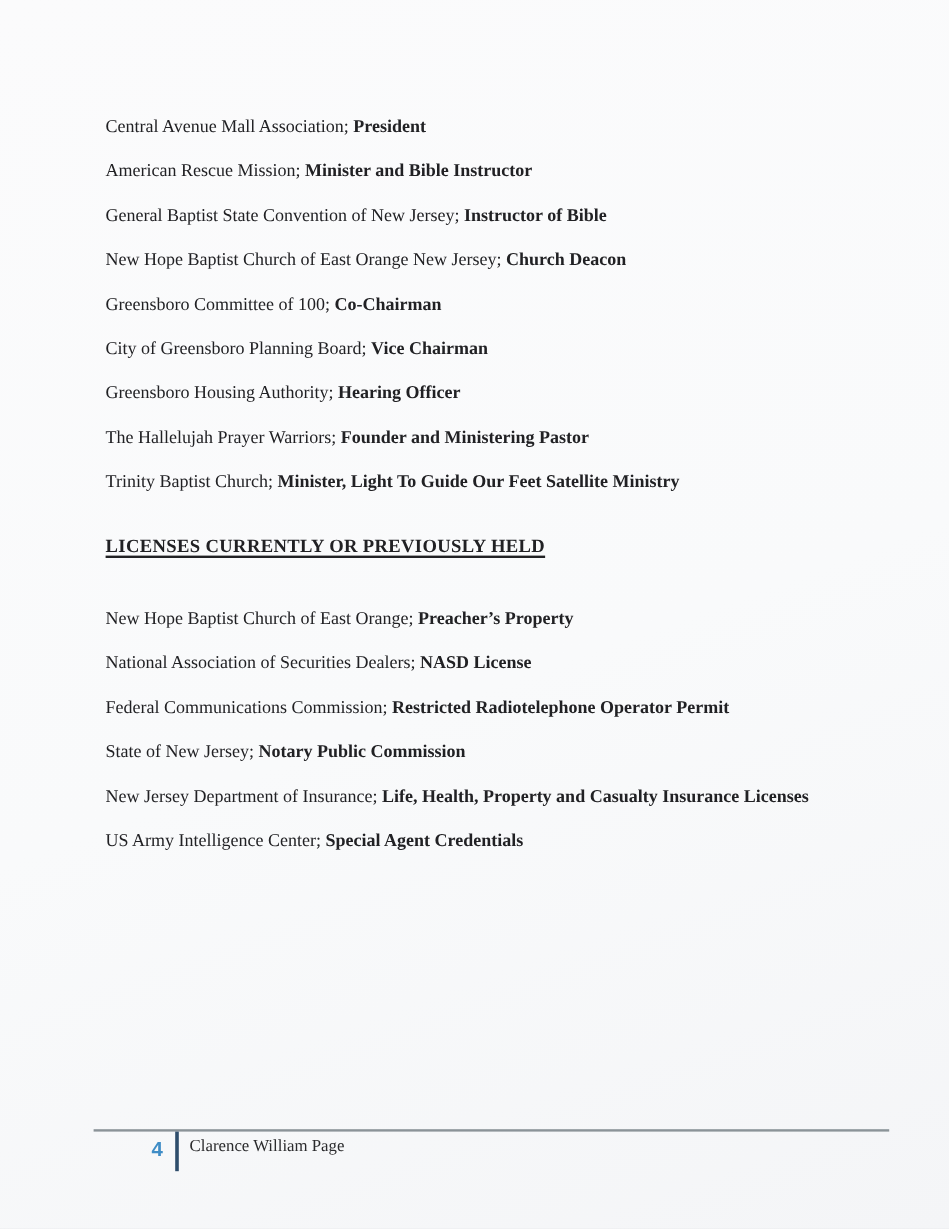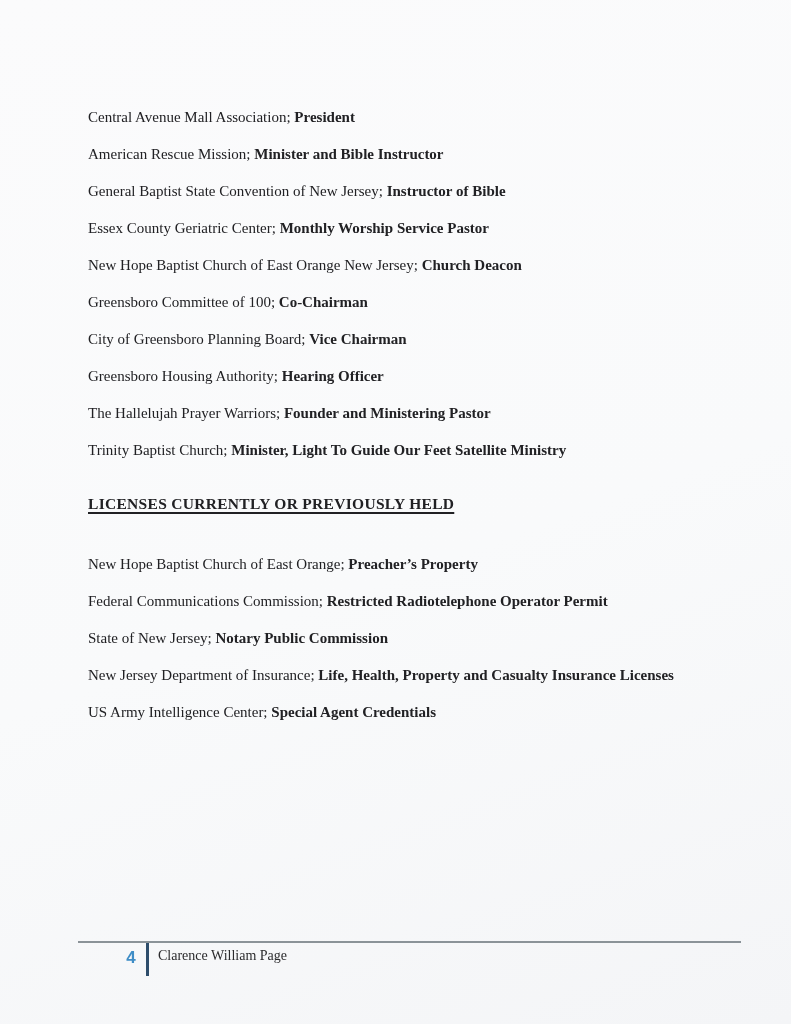--- a/index.html
+++ b/index.html
@@ -13,21 +13,21 @@
     height: 1024px;
     margin: 0 auto;
     background:
       linear-gradient(160deg, #fbfbfc 0%, #f9fafb 55%, #f4f5f7 100%);
     overflow: hidden;
     font-family: "Liberation Serif", serif;
     color: #212124;
   }
   .content {
     position: absolute;
-    top: 106px;
+    top: 95px;
     left: 88px;
     width: 655px;
   }
   .entry {
     margin: 0 0 14px 0;
     font-size: 15px;
     line-height: 23px;
   }
   .entry .org { font-weight: normal; }
   .entry .role { font-weight: bold; }
@@ -79,31 +79,31 @@
 </style>
 </head>
 <body>
 
 <div class="page">
   <div class="content">
     <div class="list" id="positions-list">
         <p class="entry"><span class="org">Central Avenue Mall Association; </span><strong class="role">President</strong></p>
         <p class="entry"><span class="org">American Rescue Mission; </span><strong class="role">Minister and Bible Instructor</strong></p>
         <p class="entry"><span class="org">General Baptist State Convention of New Jersey; </span><strong class="role">Instructor of Bible</strong></p>
-        <p class="entry"><span class="org">Essex County Geriatric Center; </span><strong class="role">Monthly Worship Service Pastor</strong></p>
         <p class="entry"><span class="org">New Hope Baptist Church of East Orange New Jersey; </span><strong class="role">Church Deacon</strong></p>
         <p class="entry"><span class="org">Greensboro Committee of 100; </span><strong class="role">Co-Chairman</strong></p>
         <p class="entry"><span class="org">City of Greensboro Planning Board; </span><strong class="role">Vice Chairman</strong></p>
         <p class="entry"><span class="org">Greensboro Housing Authority; </span><strong class="role">Hearing Officer</strong></p>
         <p class="entry"><span class="org">The Hallelujah Prayer Warriors; </span><strong class="role">Founder and Ministering Pastor</strong></p>
         <p class="entry"><span class="org">Trinity Baptist Church; </span><strong class="role">Minister, Light To Guide Our Feet Satellite Ministry</strong></p>
       </div>
     <h2 class="heading">LICENSES CURRENTLY OR PREVIOUSLY HELD</h2>
     <div class="list" id="licenses-list">
         <p class="entry"><span class="org">New Hope Baptist Church of East Orange; </span><strong class="role">Preacher’s Property</strong></p>
+        <p class="entry"><span class="org">National Association of Securities Dealers; </span><strong class="role">NASD License</strong></p>
         <p class="entry"><span class="org">Federal Communications Commission; </span><strong class="role">Restricted Radiotelephone Operator Permit</strong></p>
         <p class="entry"><span class="org">State of New Jersey; </span><strong class="role">Notary Public Commission</strong></p>
         <p class="entry"><span class="org">New Jersey Department of Insurance; </span><strong class="role">Life, Health, Property and Casualty Insurance Licenses</strong></p>
         <p class="entry"><span class="org">US Army Intelligence Center; </span><strong class="role">Special Agent Credentials</strong></p>
       </div>
   </div>
   <div class="footer">
     <span class="pagenum">4</span>
     <span class="vbar"></span>
     <span class="author">Clarence William Page</span>

